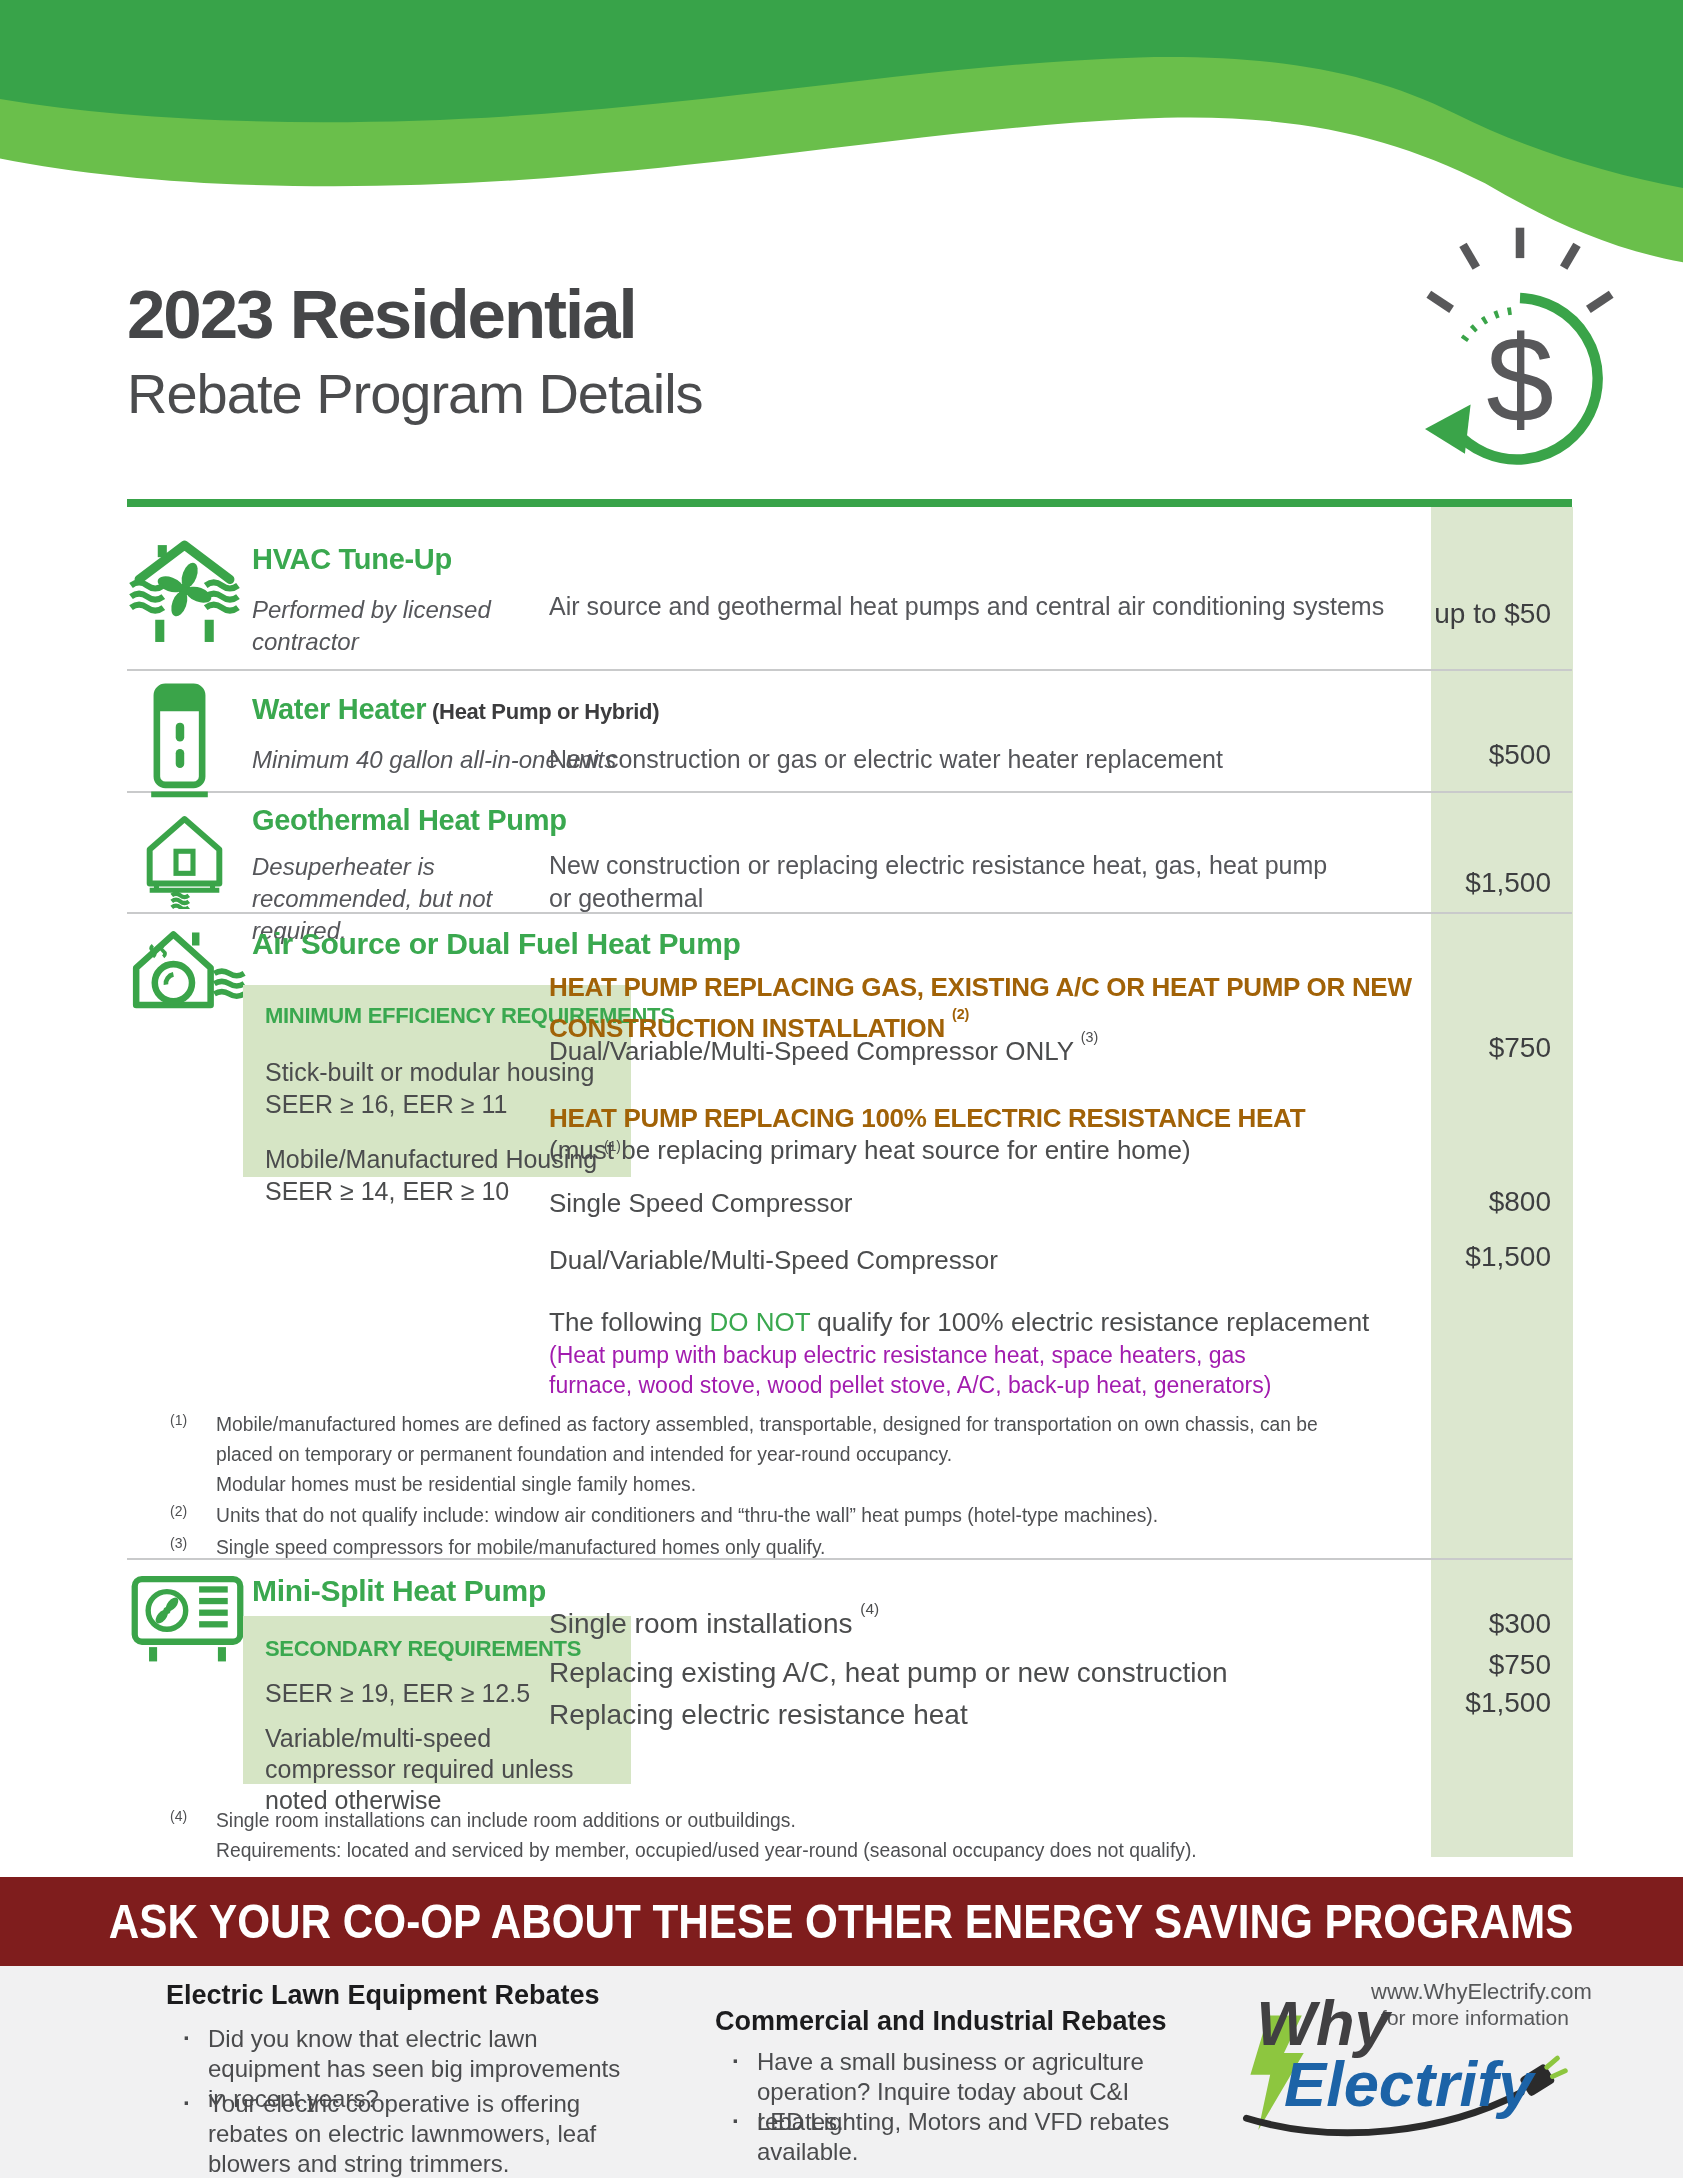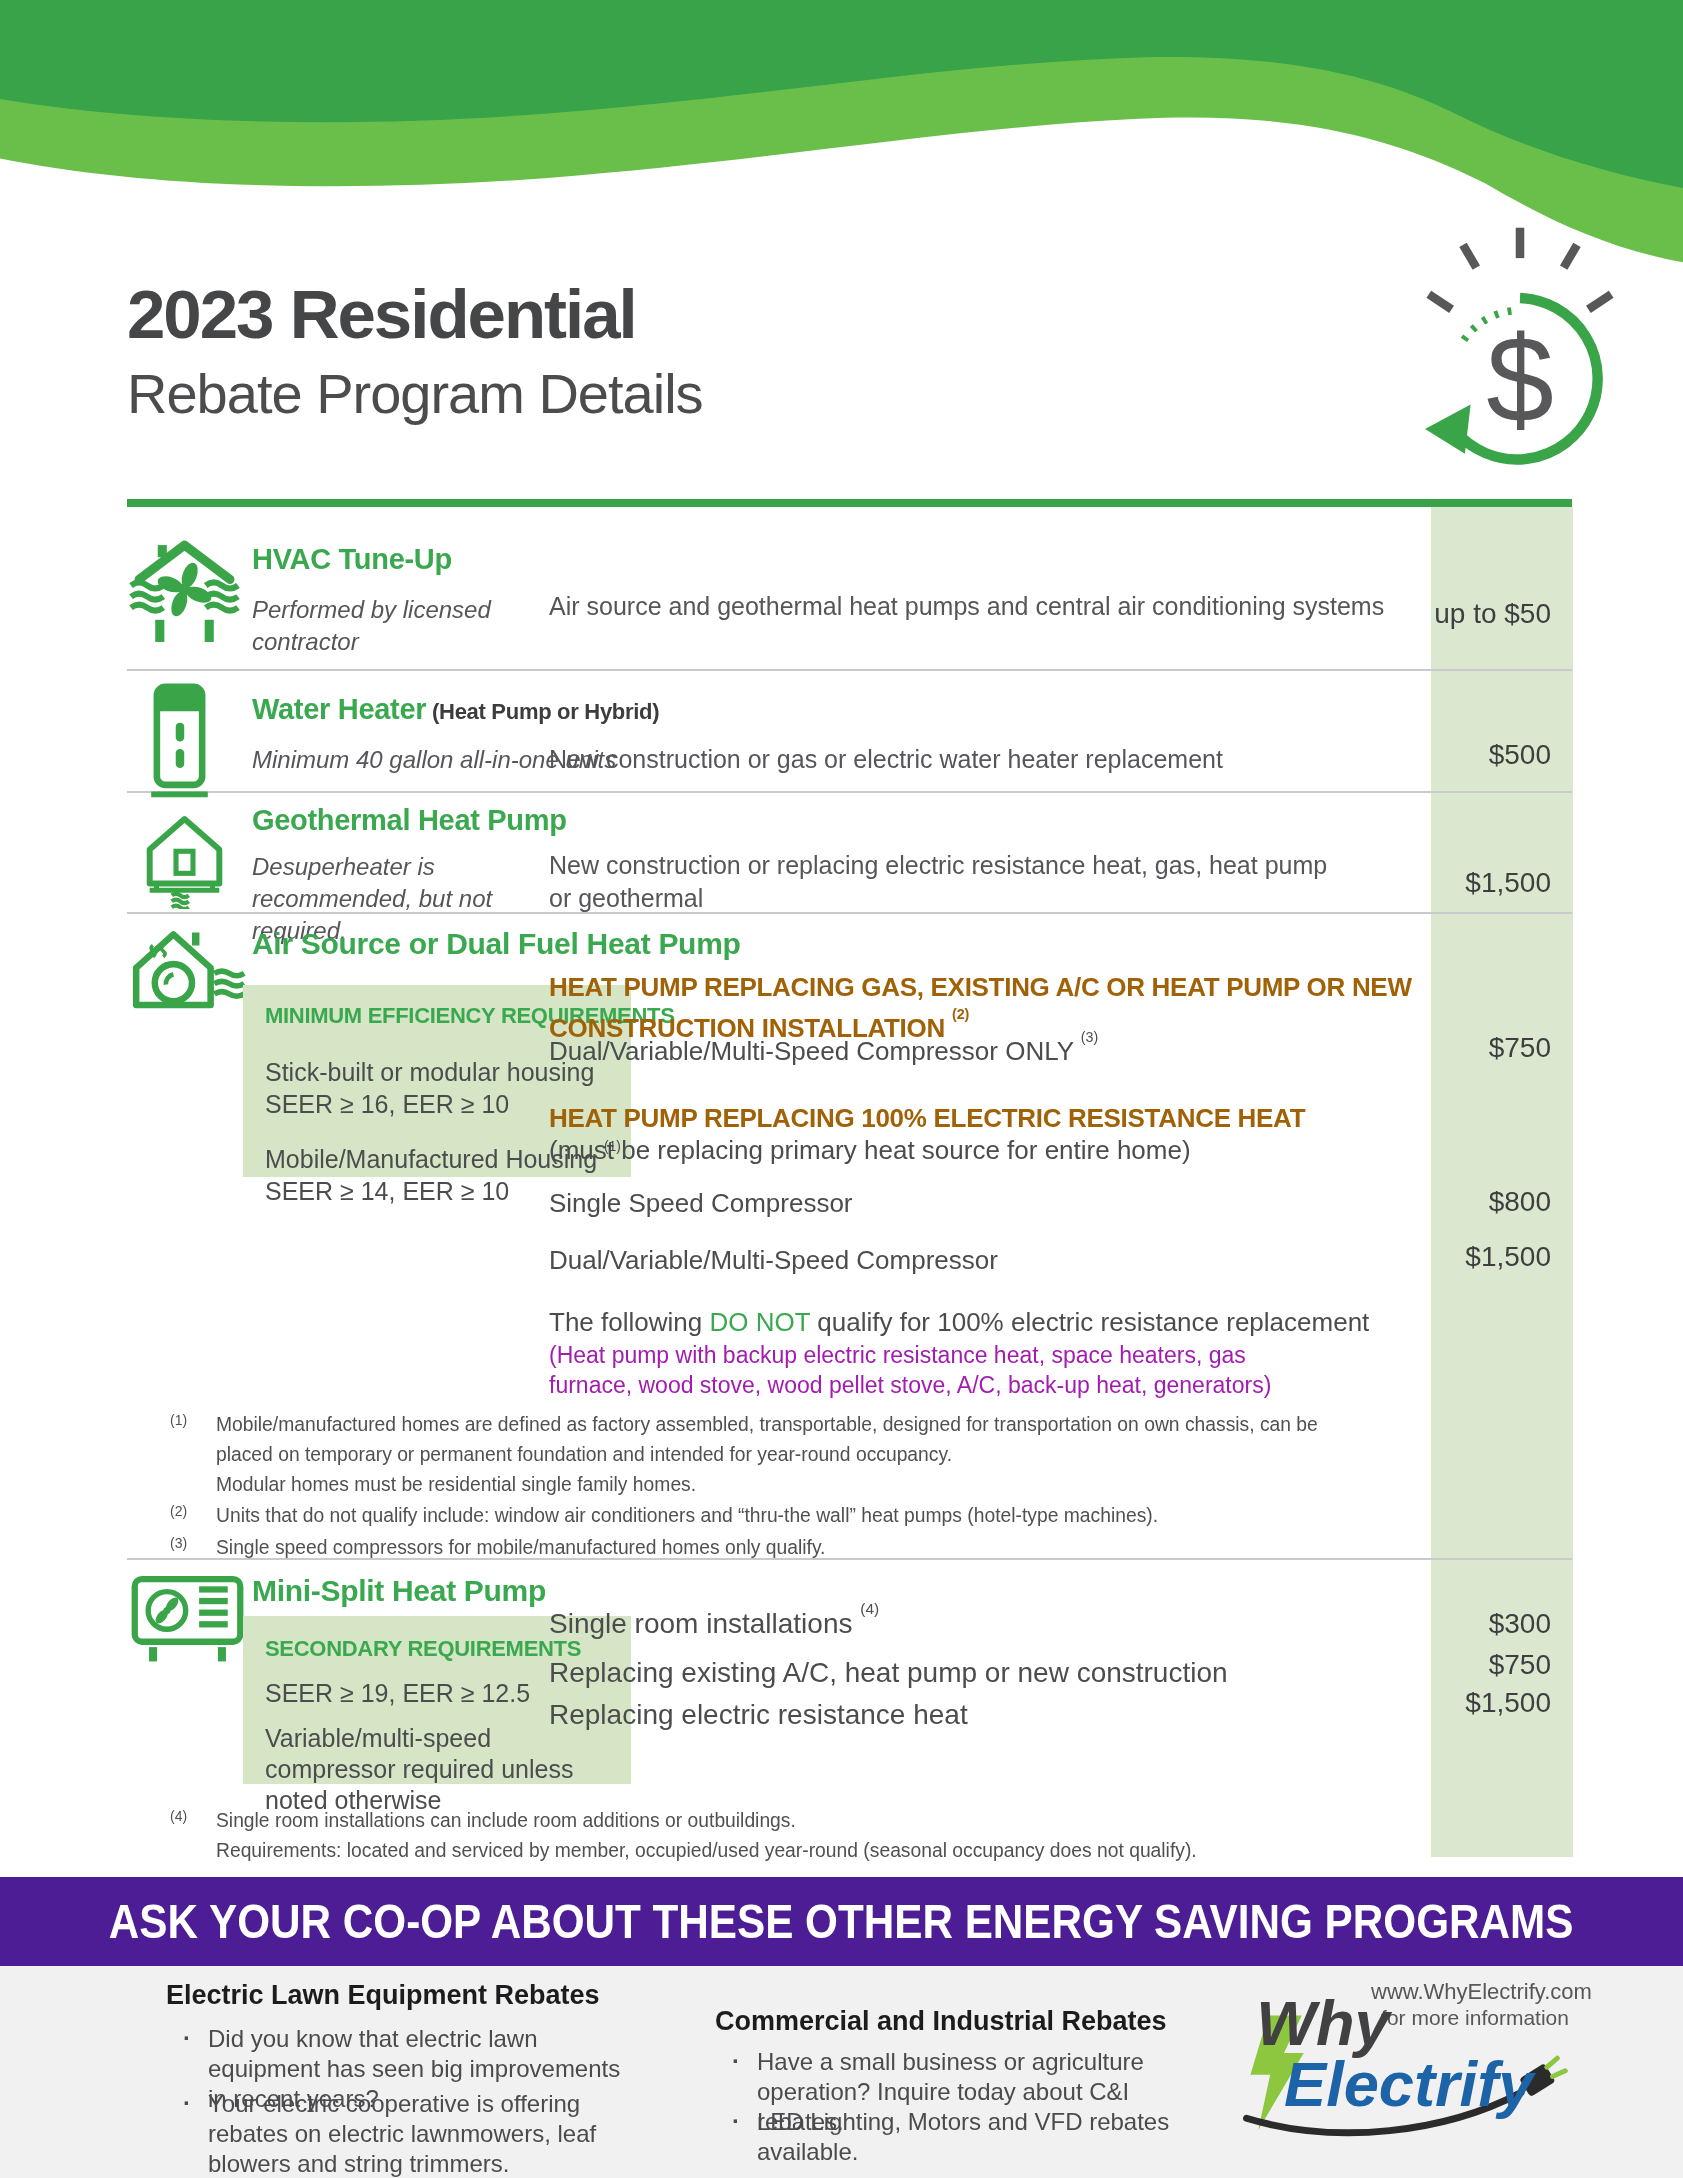--- a/index.html
+++ b/index.html
@@ -35,21 +35,21 @@
   .hl-green{color:#3aa84f;}
   sup.ref{font-size:0.55em;position:relative;top:-0.55em;letter-spacing:0;}
 
   .fn-row{position:absolute;left:170px;display:flex;}
   .fn-ref{width:46px;font-size:14px;color:#4f5053;padding-top:2px;flex:none;}
   .fn-text{font-size:19.3px;color:#4f5053;line-height:30px;}
 
   .mini-label{position:absolute;left:549px;font-size:28px;color:#4b4c4d;white-space:nowrap;}
 
   
-  .banner{position:absolute;left:0;top:1877px;width:1683px;height:89px;background:#4c1d95;
+  .banner{position:absolute;left:0;top:1877px;width:1683px;height:89px;background:#7f1d1d;
           display:flex;align-items:center;justify-content:center;}
   .banner-text{font-size:48px;font-weight:bold;color:#ffffff;letter-spacing:0;transform:scaleX(0.88);white-space:nowrap;}
   .footer{position:absolute;left:0;top:1966px;width:1683px;height:212px;background:#f1f1f2;}
   .foot-head{position:absolute;font-size:27px;font-weight:bold;color:#1c1c1e;white-space:nowrap;}
   .bullet-row{position:absolute;display:flex;}
   .bullet-dot{width:42px;flex:none;font-size:24px;color:#4a4b4d;text-align:center;}
   .bullet-dot::before{content:"\00b7";font-weight:bold;}
   .bullet-text{font-size:24px;color:#4a4b4d;line-height:30px;}
   .site-info{position:absolute;left:1371px;top:1979px;width:208px;text-align:center;color:#565759;}
   .site-line1{font-size:22px;line-height:26px;}
@@ -158,21 +158,21 @@
       <path d="M96,56 q8,-5 16,0 q8,5 16,0"></path>
         <path d="M96,67 q8,-5 16,0 q8,5 16,0"></path>
         <path d="M96,78 q8,-5 16,0 q8,5 16,0"></path>
     </g>
   </svg>
   <div class="sec-title" style="left:252px;top:927px;font-size:30px;">Air Source or Dual Fuel Heat Pump</div>
 
   <div class="req-box" style="left:243px;top:985px;width:388px;height:192px;">
     <div class="req-head" style="top:18px;">MINIMUM EFFICIENCY REQUIREMENTS</div>
     <div class="req-line" style="top:73px;">Stick-built or modular housing</div>
-    <div class="req-line" style="top:105px;">SEER ≥ 16, EER ≥ 10</div>
+    <div class="req-line" style="top:105px;">SEER ≥ 16, EER ≥ 11</div>
     <div class="req-line" style="top:160px;"><span>Mobile/Manufactured Housing</span> <sup class="ref">(1)</sup></div>
     <div class="req-line" style="top:192px;">SEER ≥ 14, EER ≥ 10</div>
   </div>
 
   <div class="opt-title" style="left:549px;top:970px;width:891px;"><span>HEAT PUMP REPLACING GAS, EXISTING A/C OR HEAT PUMP OR NEW CONSTRUCTION INSTALLATION</span> <sup class="ref">(2)</sup></div>
   <div class="opt-line" style="left:549px;top:1036px;"><span>Dual/Variable/Multi-Speed Compressor ONLY</span> <sup class="ref">(3)</sup></div>
   <div class="amount" style="top:1032px;">$750</div>
 
   <div class="opt-title" style="left:549px;top:1101px;width:891px;">HEAT PUMP REPLACING 100% ELECTRIC RESISTANCE HEAT</div>
   <div class="opt-line" style="left:549px;top:1135px;">(must be replacing primary heat source for entire home)</div>

